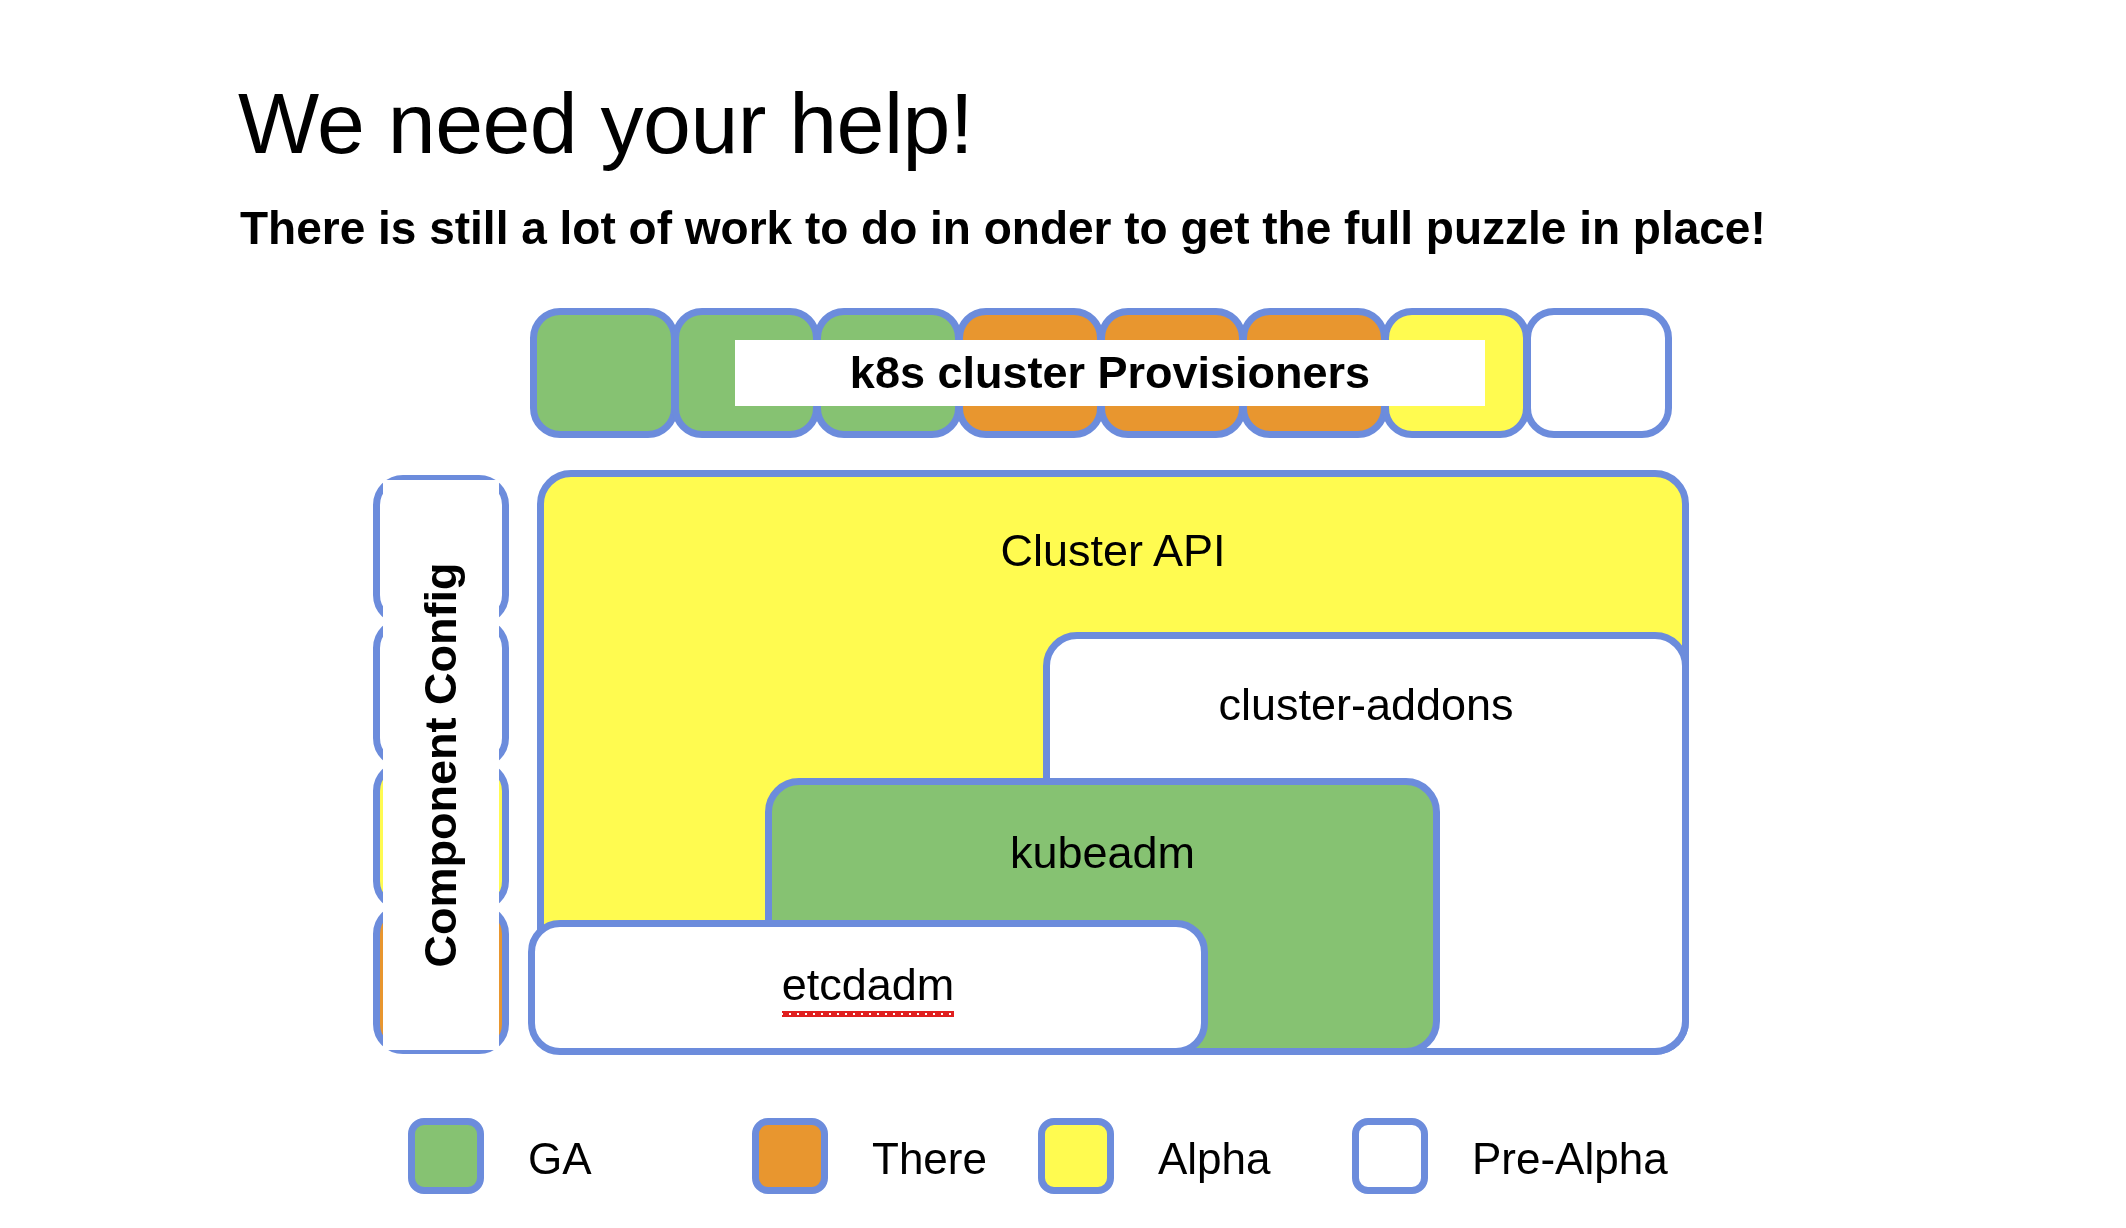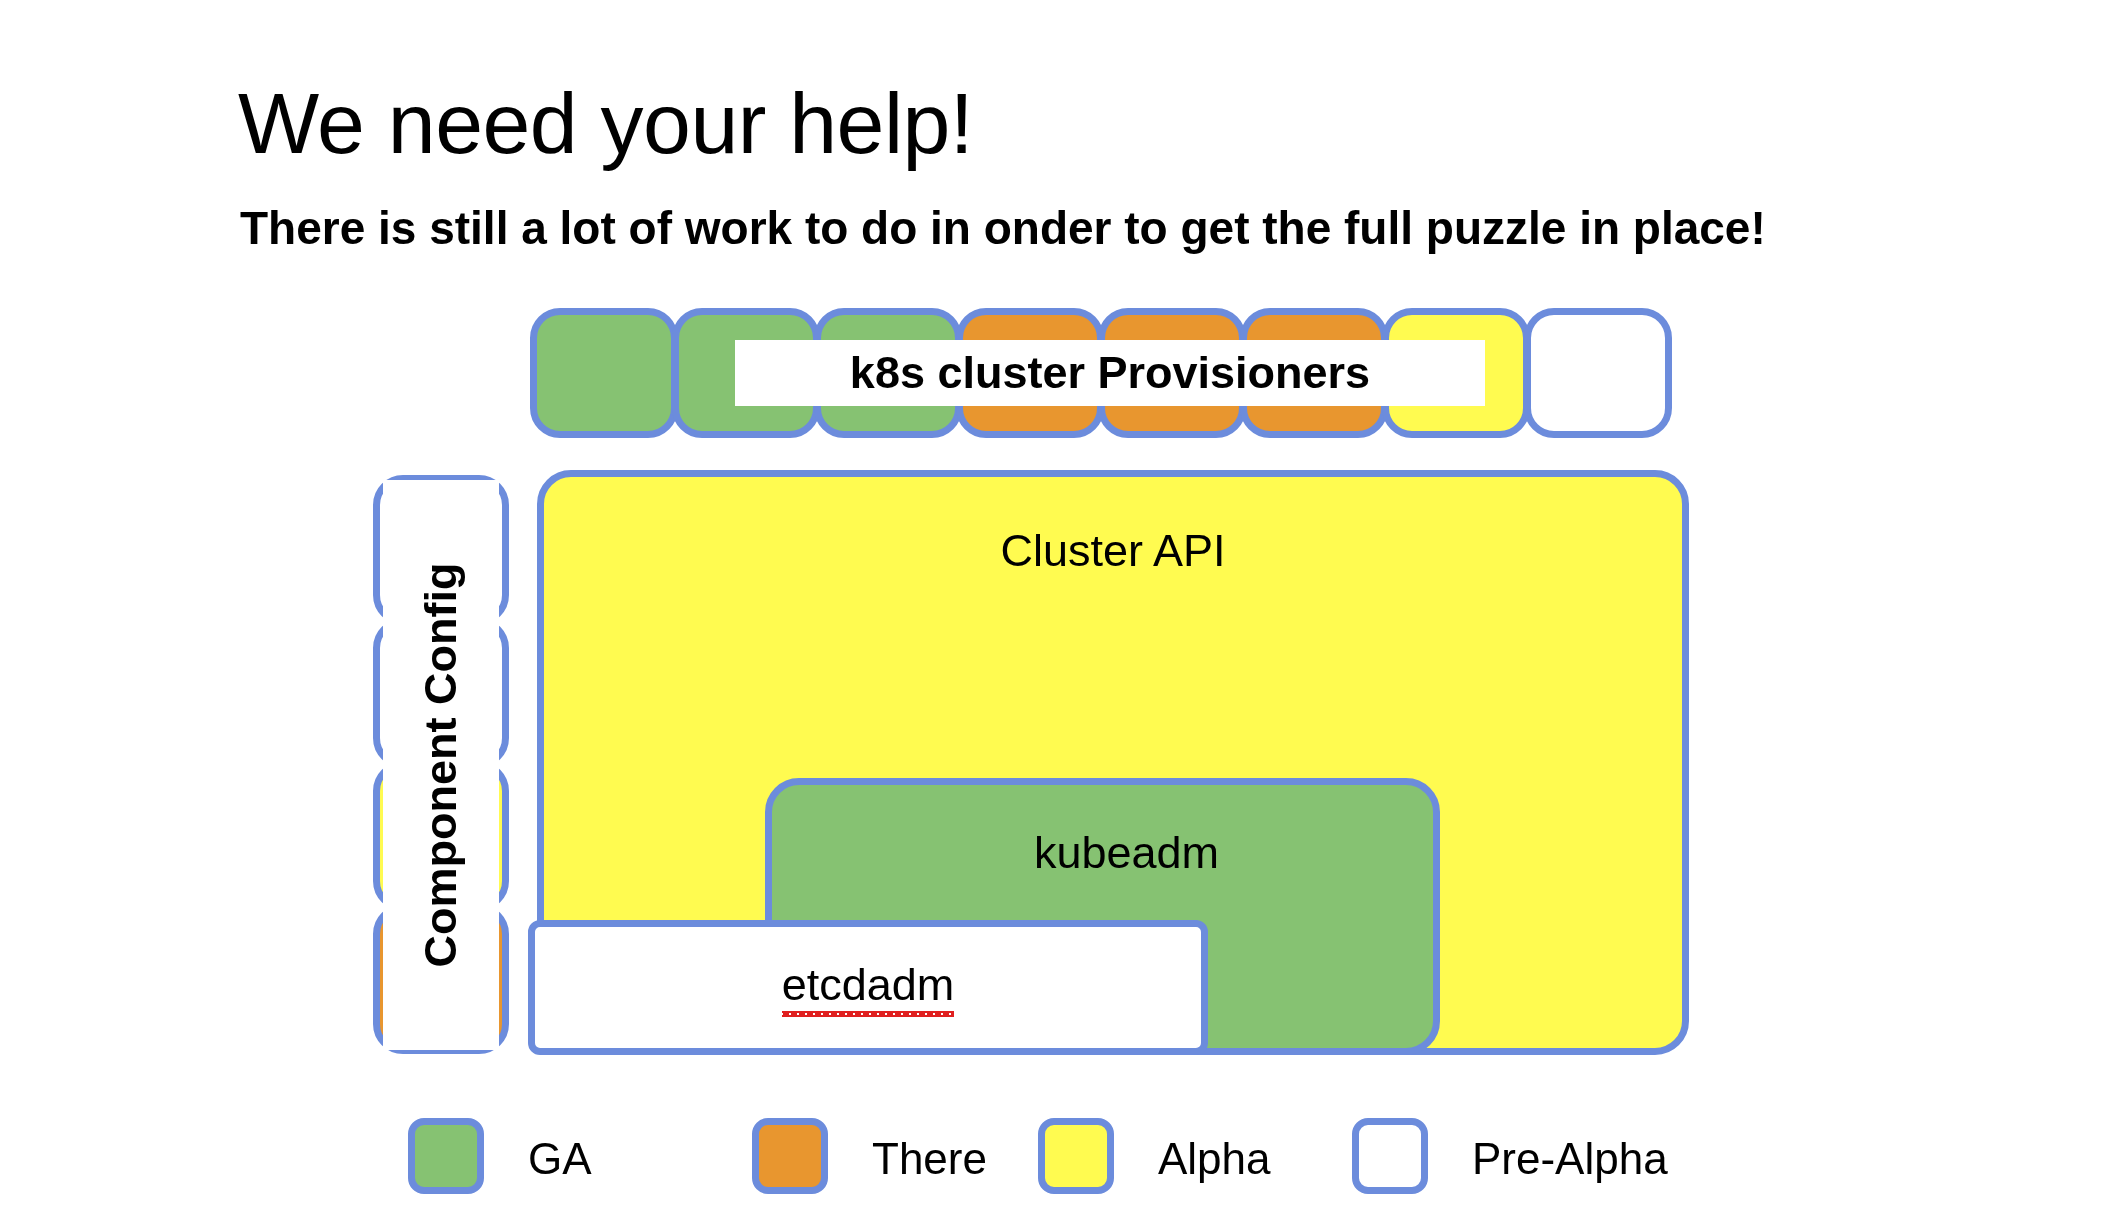--- a/index.html
+++ b/index.html
@@ -42,21 +42,21 @@
   }
 
   
   .rbox {
     position: absolute;
     box-sizing: border-box;
     border: 7px solid #6C8CDC;
     border-radius: 34px;
     background: #ffffff;
   }
-  .rbox.small-radius { border-radius: 12px; padding-left: 8px; }
+  .rbox.small-radius { border-radius: 32px; padding-left: 8px; }
 
   
   #provisioner-strip { position: absolute; left: 0; top: 0; width: 100%; height: 100%; }
   .prov-cell {
     position: absolute;
     box-sizing: border-box;
     border: 7px solid #6C8CDC;
     border-radius: 30px;
     top: 308px;
     height: 130px;
@@ -139,21 +139,21 @@
     left: 0;
     width: 100%;
     text-align: center;
     font-weight: normal;
     font-size: 45px;
     color: #000000;
     white-space: nowrap;
   }
   #cluster-api-label   { top: 48px; }
   #cluster-addons-label{ top: 40px; }
-  #kubeadm-label       { top: 42px; margin-left: 24px; }
+  #kubeadm-label       { top: 42px; }
   #etcdadm-label       { top: 32px; }
   .misspelled {
     position: relative;
     display: inline-block;
     padding-bottom: 4px;
   }
   .misspelled::after {
     content: "";
     position: absolute;
     left: 0; right: 0; bottom: -2px;
@@ -212,20 +212,23 @@
     <div class="cc-cell" style="top: 904px; background: rgb(232, 150, 47);"></div>
     <div id="cc-label">
       <span>Component Config</span>
     </div>
   </div>
 
   <div class="rbox" id="cluster-api">
     <div class="boxlabel" id="cluster-api-label">Cluster API</div>
   </div>
 
+  <div class="rbox" id="cluster-addons">
+    <div class="boxlabel" id="cluster-addons-label">cluster-addons</div>
+  </div>
 
   <div class="rbox" id="kubeadm">
     <div class="boxlabel" id="kubeadm-label">kubeadm</div>
   </div>
 
   <div class="rbox small-radius" id="etcdadm">
     <div class="boxlabel" id="etcdadm-label">
       <span class="misspelled">etcdadm</span>
     </div>
   </div>

